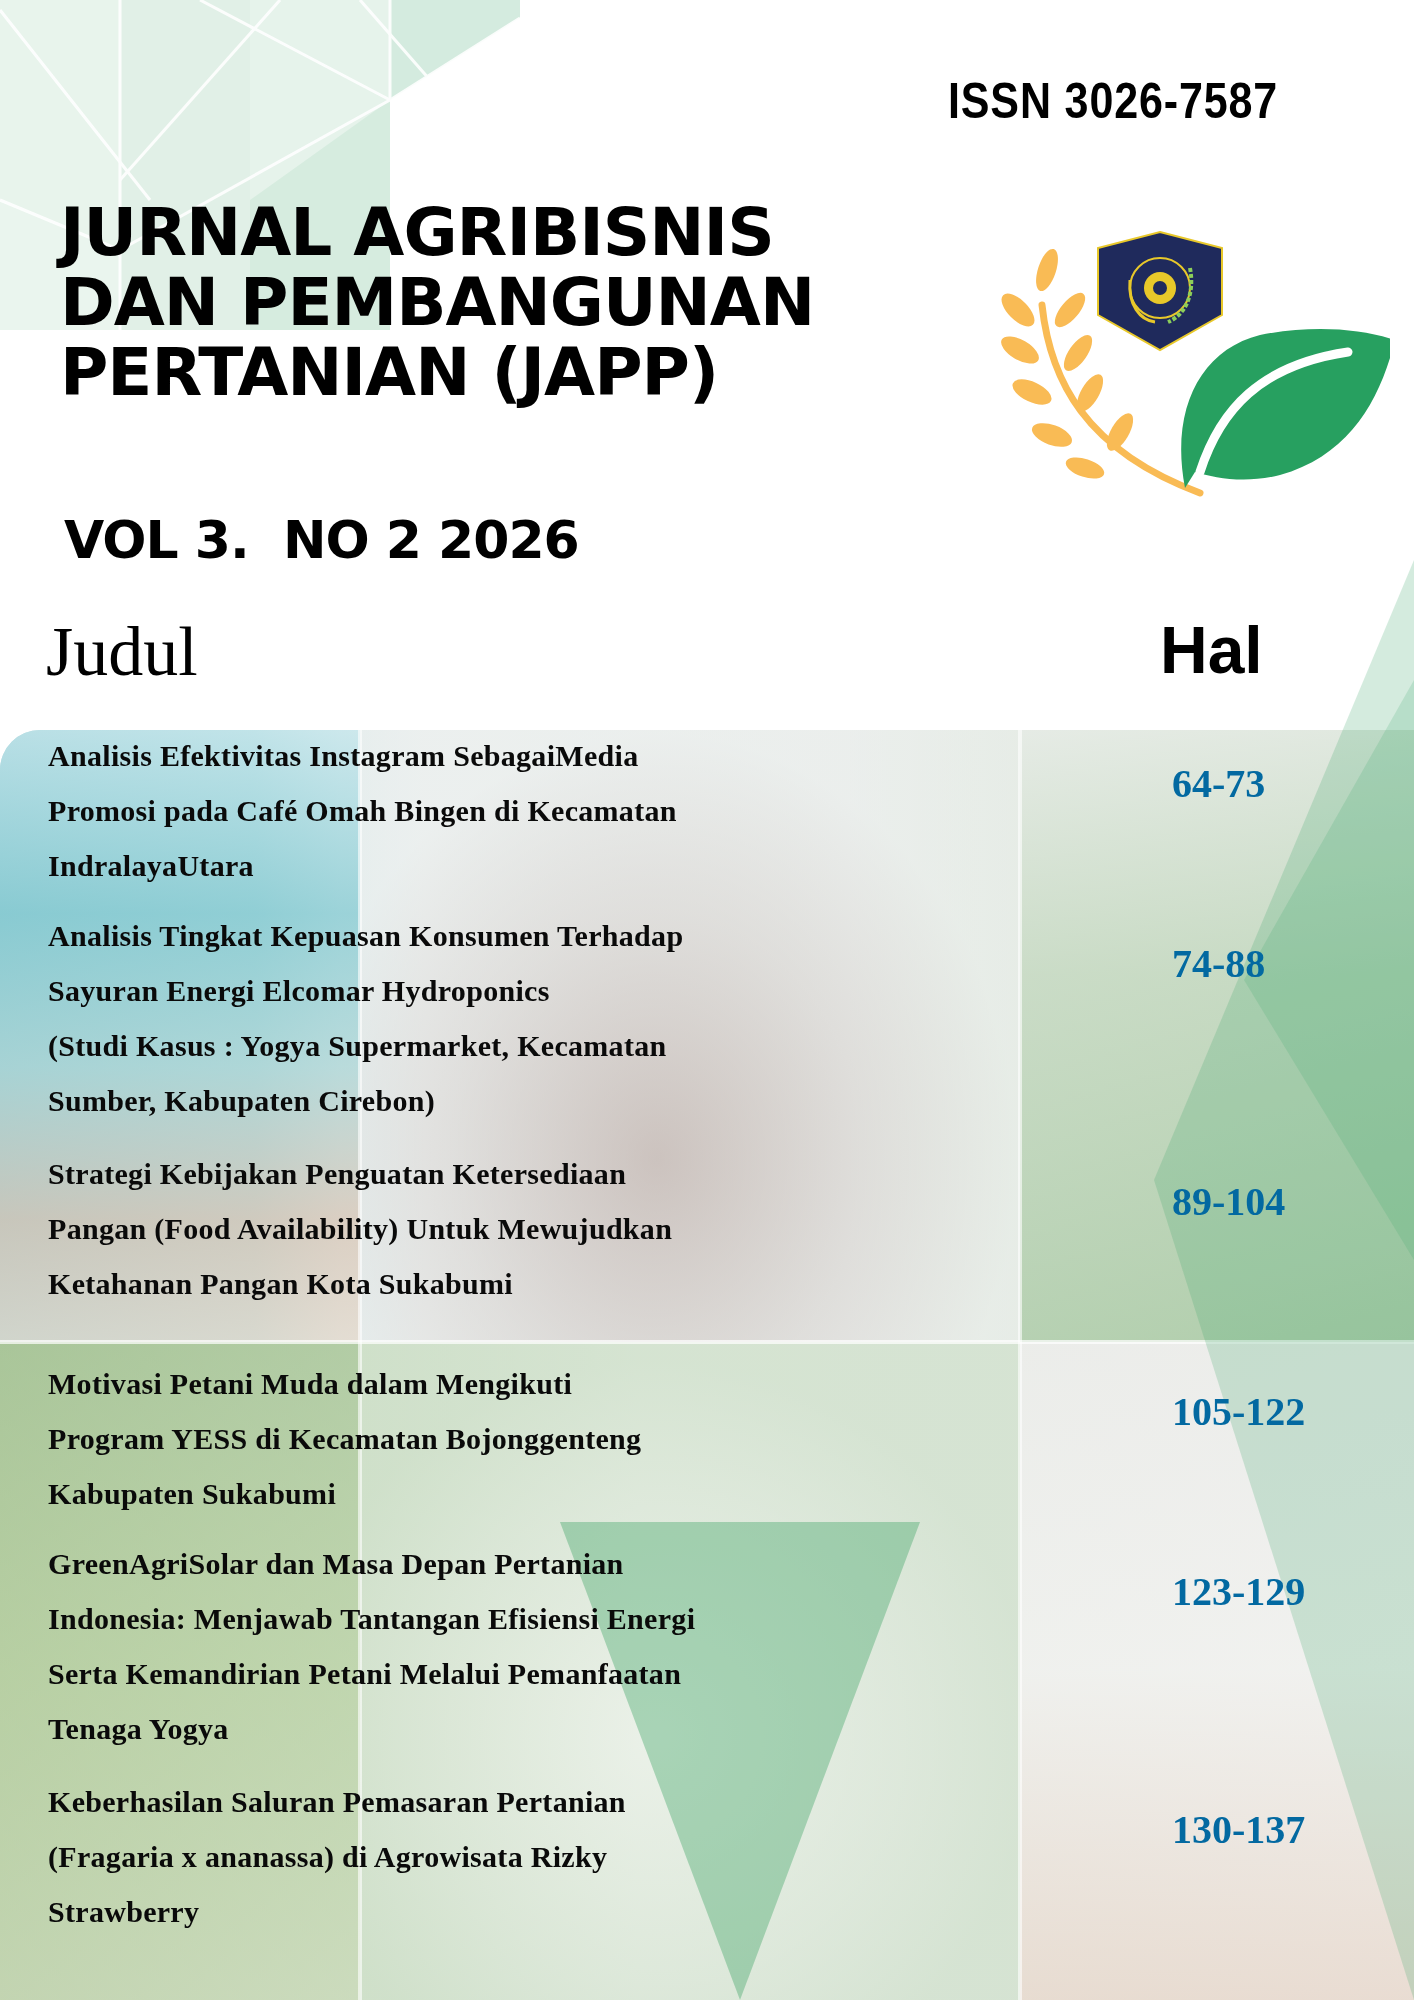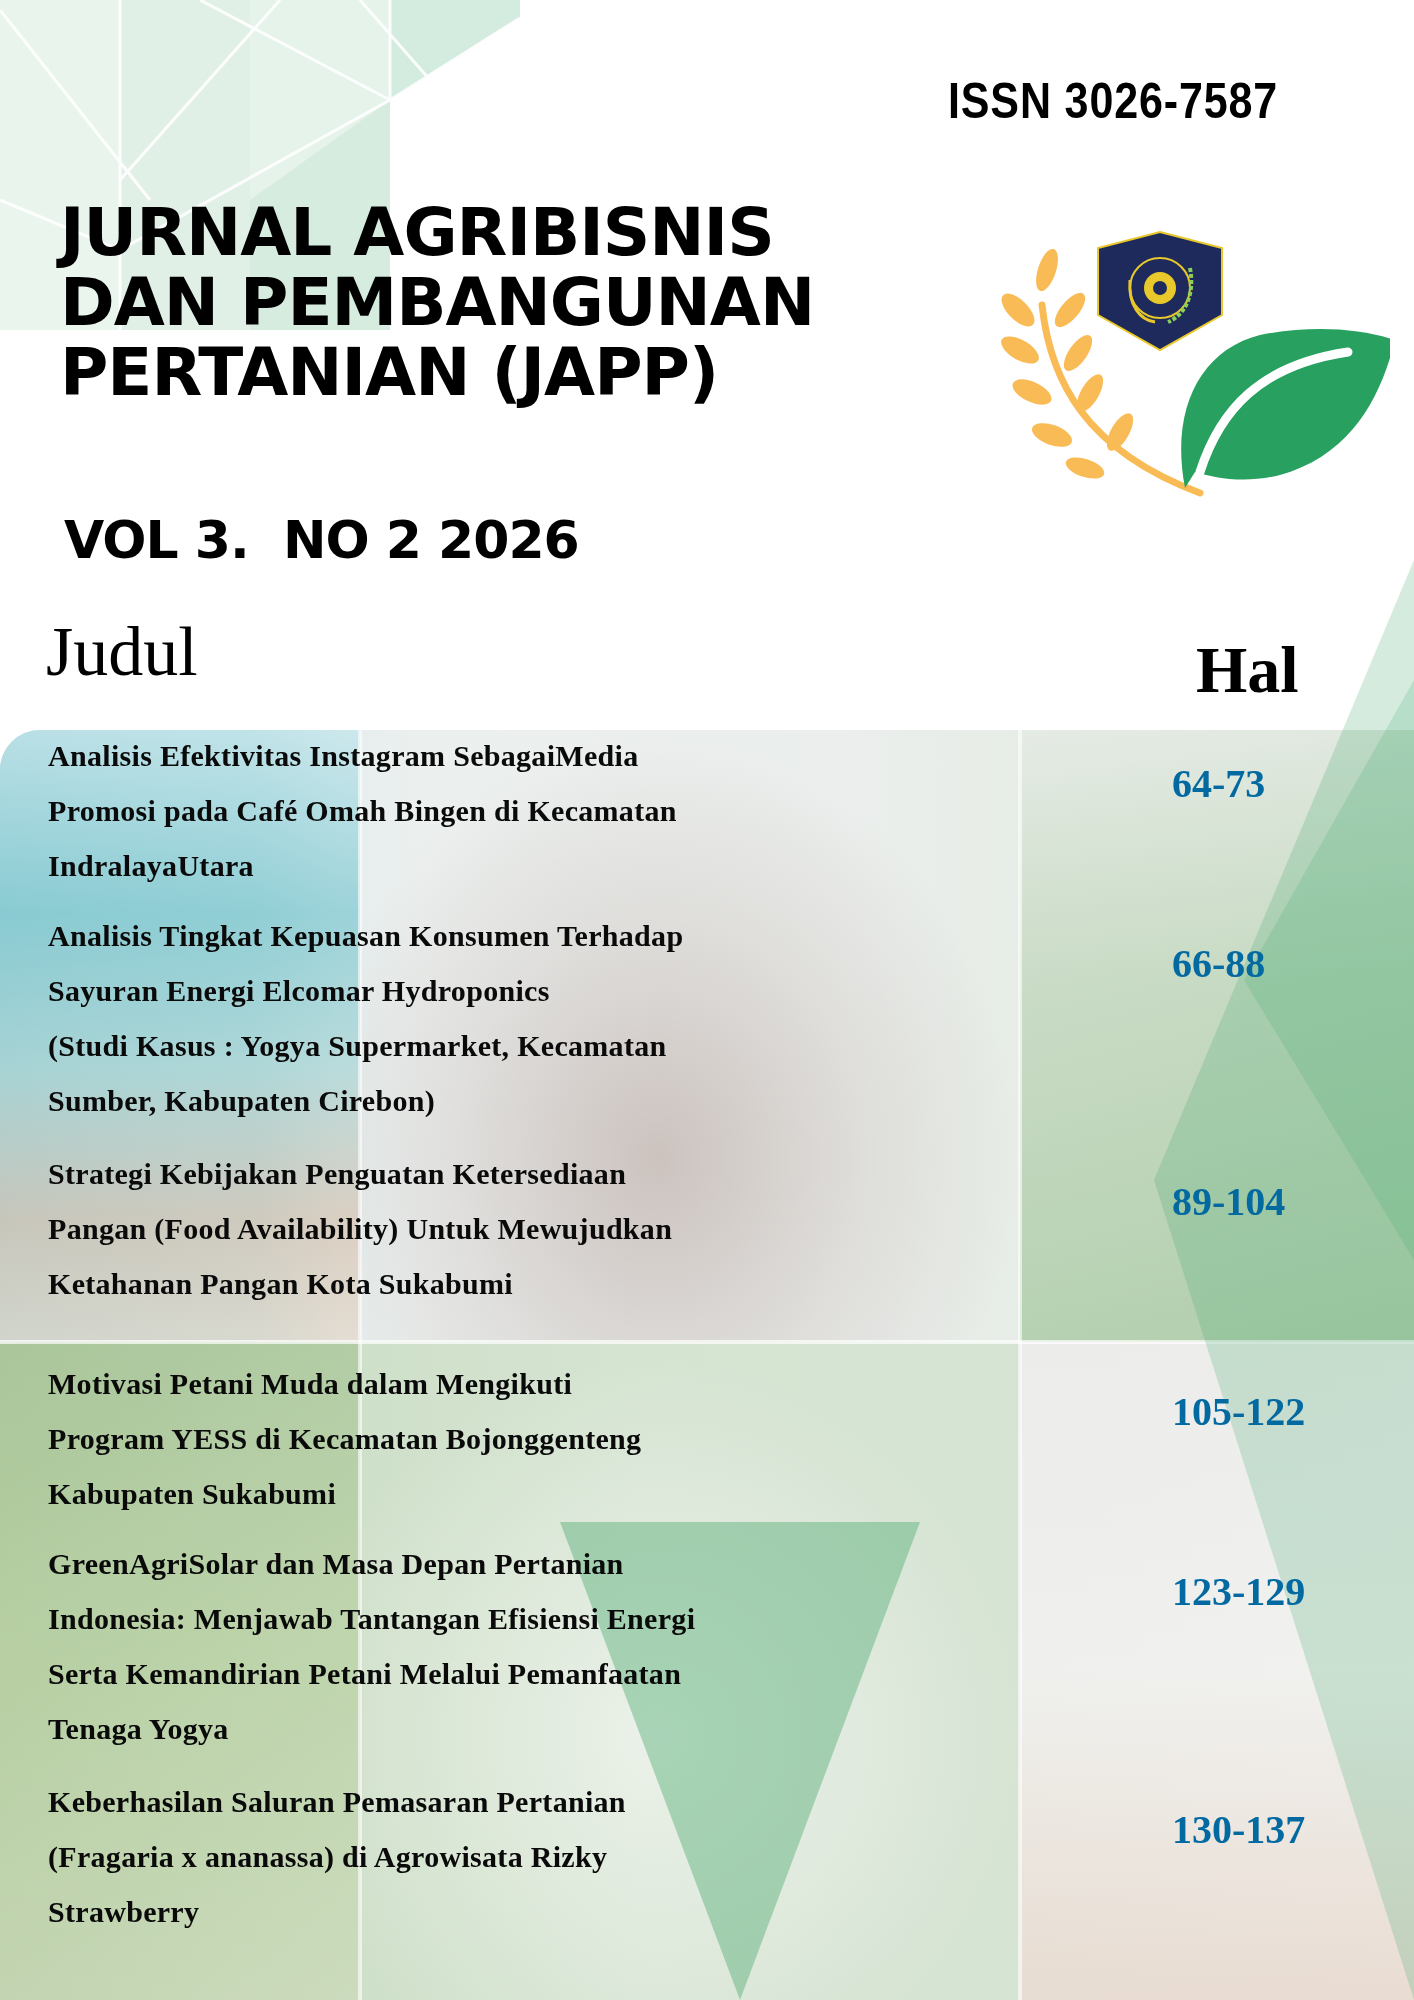--- a/index.html
+++ b/index.html
@@ -60,22 +60,22 @@
 
   
   .logo { position: absolute; left: 990px; top: 210px; width: 400px; height: 300px; }
 
   
   .toc-head-title {
     position: absolute; left: 46px; top: 612px;
     font-family: "Liberation Serif", serif; font-size: 70px; color: #000;
   }
   .toc-head-page {
-    position: absolute; left: 1196px; top: 612px;
-    font-family: Liberation Serif, serif; font-weight: 700; font-size: 66px; color: #000; margin-top: 20px;
+    position: absolute; left: 1160px; top: 612px;
+    font-family: Liberation Sans, sans-serif; font-weight: 700; font-size: 66px; color: #000;
   }
   .toc { position: absolute; left: 48px; top: 728px; width: 1340px; }
   .toc-row { position: absolute; left: 0; width: 1340px; }
   .toc-row .t {
     position: absolute; left: 0; width: 1060px;
     font-family: "Liberation Serif", serif; font-weight: 700;
     font-size: 30px; line-height: 55px; color: #0a0a0a;
     letter-spacing: 0.3px;
   }
   .toc-row .t span { display: block; white-space: nowrap; }
@@ -189,21 +189,21 @@
     <div class="p">64-73</div>
   </div>
 
   <div class="toc-row" style="top:180px;">
     <div class="t">
       <span>Analisis Tingkat Kepuasan Konsumen Terhadap</span>
       <span>Sayuran Energi Elcomar Hydroponics</span>
       <span>(Studi Kasus : Yogya Supermarket, Kecamatan</span>
       <span>Sumber, Kabupaten Cirebon)</span>
     </div>
-    <div class="p">66-88</div>
+    <div class="p">74-88</div>
   </div>
 
   <div class="toc-row" style="top:418px;">
     <div class="t">
       <span>Strategi Kebijakan Penguatan Ketersediaan</span>
       <span>Pangan (Food Availability) Untuk Mewujudkan</span>
       <span>Ketahanan Pangan Kota Sukabumi</span>
     </div>
     <div class="p">89-104</div>
   </div>

